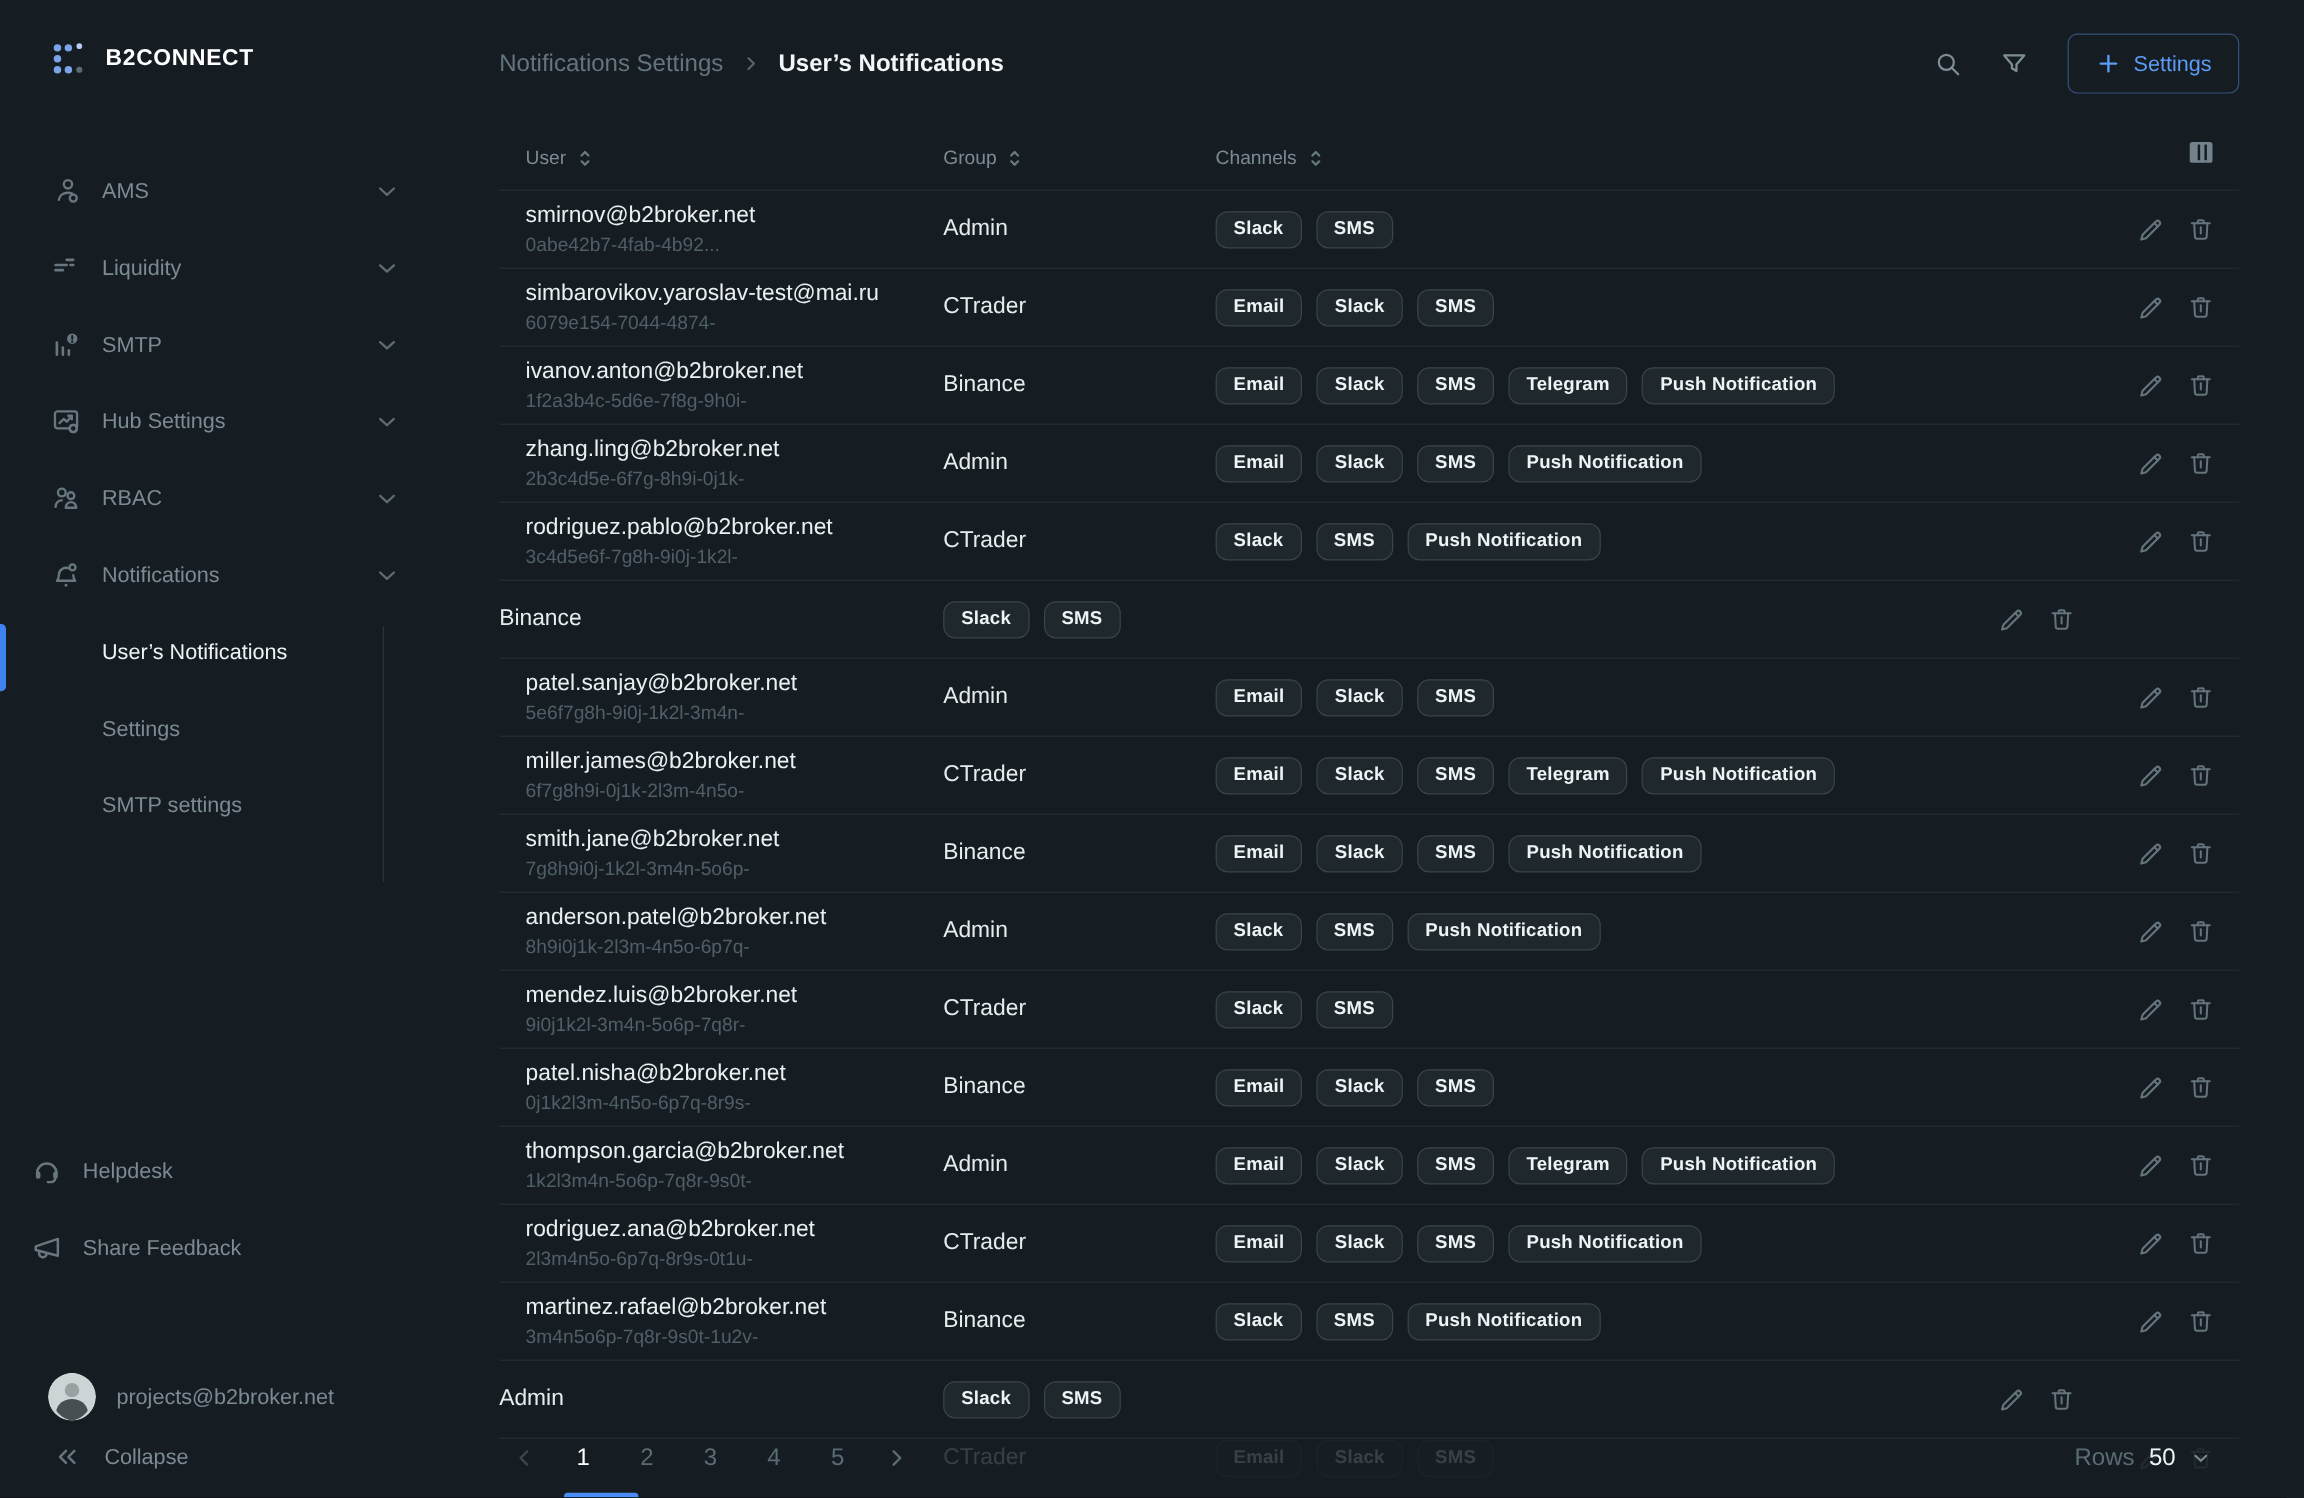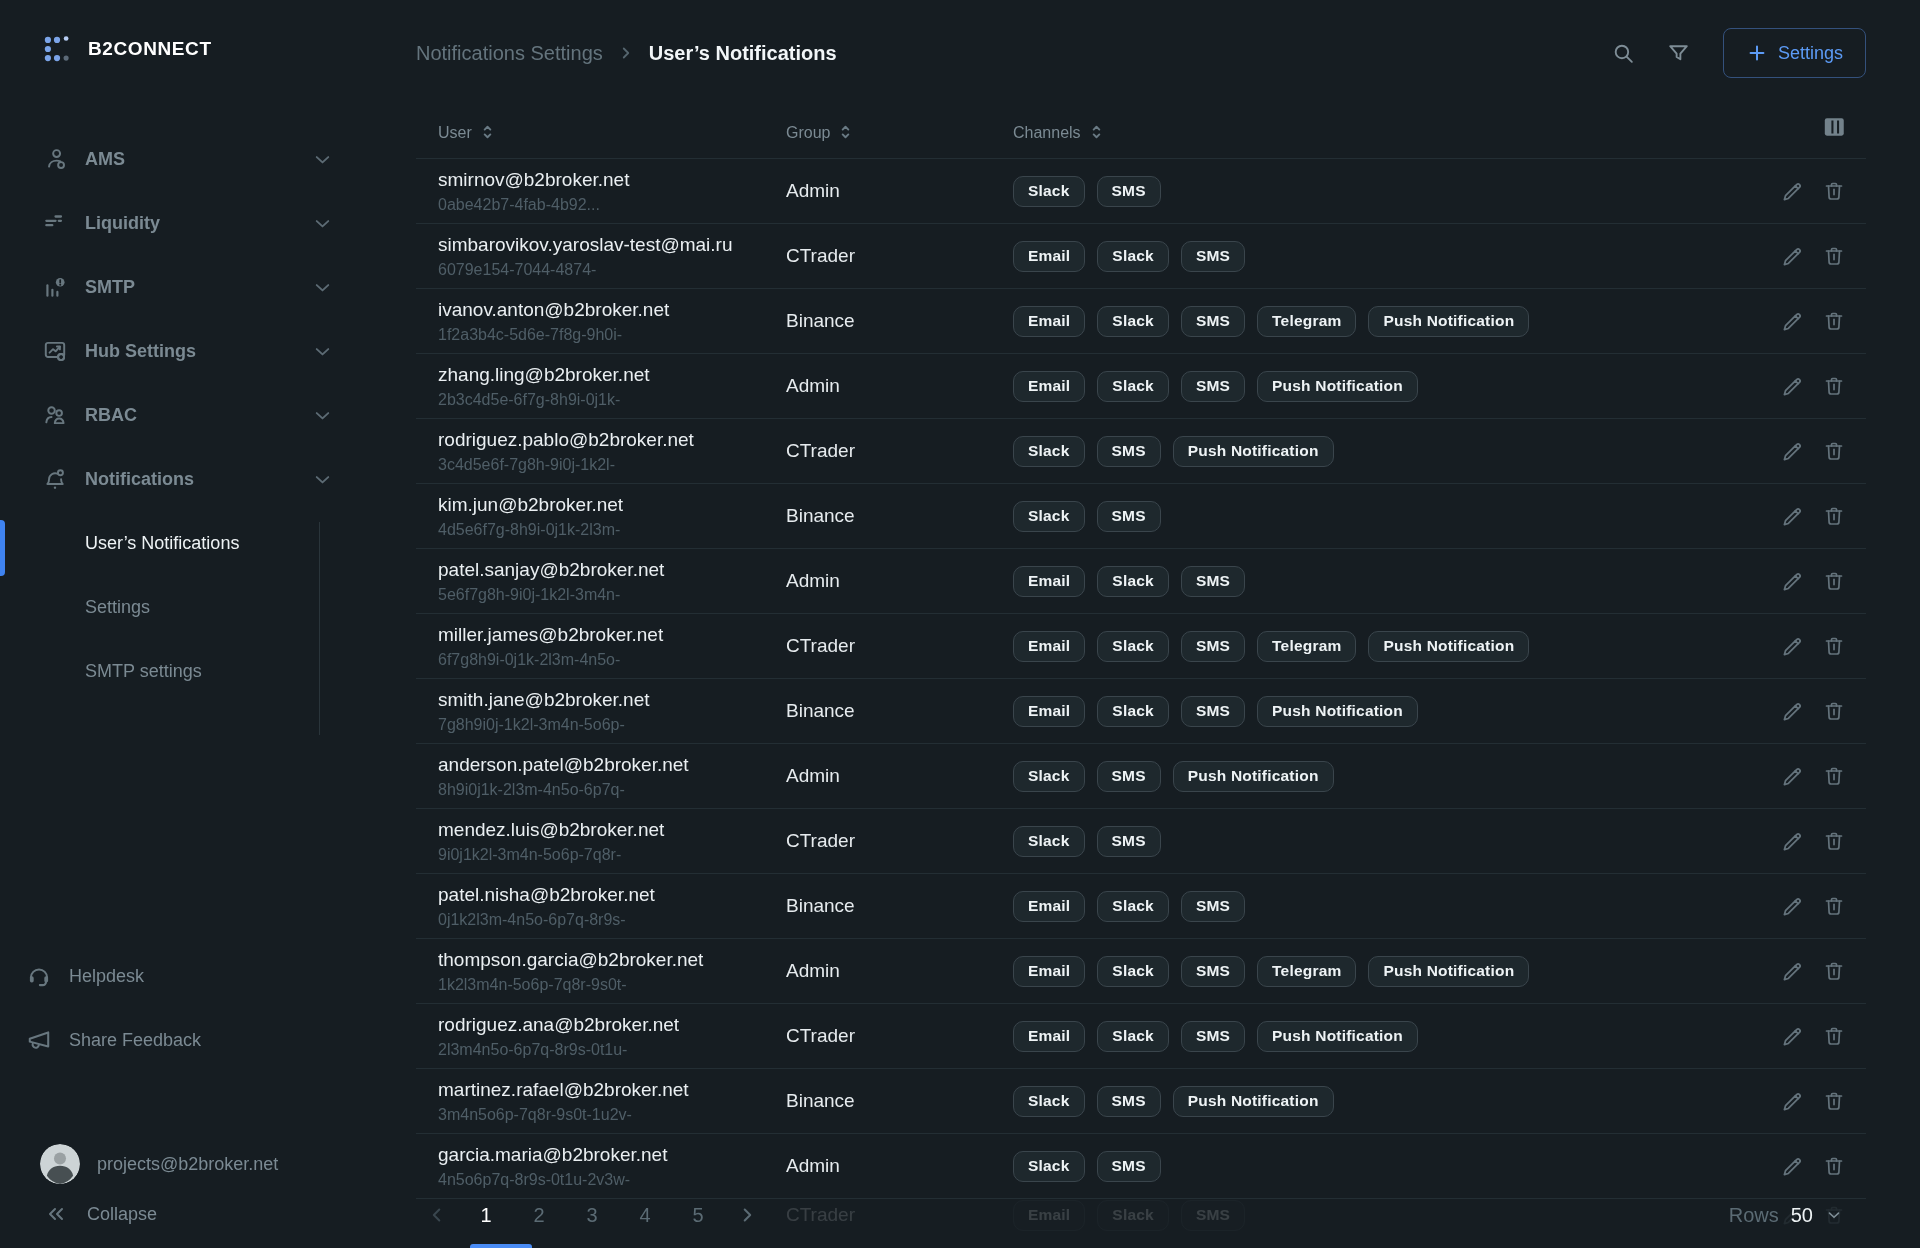--- a/index.html
+++ b/index.html
@@ -16,21 +16,21 @@
     --button-border:#34517c;
   }
   html,body{margin:0;padding:0;background:#0e1316;}
   .app{width:1920px;height:1248px;display:flex;background:var(--bg);
        font-family:"Liberation Sans",sans-serif;overflow:hidden;position:relative;}
 
   
   .sidebar{width:392px;flex:none;display:flex;flex-direction:column;position:relative;box-sizing:border-box;}
   .logo-row{height:64px;box-sizing:border-box;padding:34px 0 0 42px;display:flex;align-items:center;gap:16px;}
   .brand{font-size:19px;font-weight:700;color:#ffffff;letter-spacing:.6px;}
-  .nav{margin-top:63px;font-weight:bold;}
+  .nav{margin-top:63px;}
   .nav-item{height:64px;display:flex;align-items:center;padding:0 58px 0 42px;color:var(--text-secondary);cursor:pointer;}
   .nav-ico{width:26px;height:26px;margin-right:17px;display:flex;align-items:center;justify-content:center;color:var(--icon-gray);}
   .nav-label{font-size:18px;flex:1;}
   .chev{color:#5c6b74;display:flex;}
   .subnav{position:relative;}
   .subnav::after{content:"";position:absolute;right:72px;top:11px;height:213px;width:1px;background:#2a353b;}
   .sub-item{height:64px;display:flex;align-items:center;padding-left:85px;font-size:18px;color:var(--text-secondary);cursor:pointer;}
   .sub-item.active{color:#eef3f5;}
   .active-bar{position:absolute;left:0;top:520px;height:56px;width:5px;background:var(--accent-indicator);border-radius:0 4px 4px 0;}
   .side-spacer{flex:1;}
@@ -503,24 +503,20 @@
                   <path d="M4.5 7h15"></path>
                   <path d="M9.5 7V5.6a1.1 1.1 0 0 1 1.1-1.1h2.8a1.1 1.1 0 0 1 1.1 1.1V7"></path>
                   <path d="M6.5 7l.6 11.1a2 2 0 0 0 2 1.9h5.8a2 2 0 0 0 2-1.9L17.5 7"></path>
                   <path d="M12 10.4v5.2"></path>
                 </svg>
               </span>
             </button>
           </div>
         </div>
         <div class="row">
-          <div class="cell-user">
-            <div class="email">kim.jun@b2broker.net</div>
-            <div class="uuid">4d5e6f7g-8h9i-0j1k-2l3m-</div>
-          </div>
           <div class="group">Binance</div>
           <div class="channels">
             <span class="badge">Slack</span>
             <span class="badge">SMS</span>
           </div>
           <div class="actions">
             <button class="act-btn">
               <span style="display: flex;">
                 <svg width="25" height="25" viewBox="0 0 24 24" fill="none" stroke="currentColor" stroke-width="1.7" stroke-linecap="round" stroke-linejoin="round">
                   <path d="M14.7 6.6l2.7 2.7L8 18.7l-3.8 1.1L5.3 16z"></path>
@@ -827,24 +823,20 @@
                   <path d="M4.5 7h15"></path>
                   <path d="M9.5 7V5.6a1.1 1.1 0 0 1 1.1-1.1h2.8a1.1 1.1 0 0 1 1.1 1.1V7"></path>
                   <path d="M6.5 7l.6 11.1a2 2 0 0 0 2 1.9h5.8a2 2 0 0 0 2-1.9L17.5 7"></path>
                   <path d="M12 10.4v5.2"></path>
                 </svg>
               </span>
             </button>
           </div>
         </div>
         <div class="row">
-          <div class="cell-user">
-            <div class="email">garcia.maria@b2broker.net</div>
-            <div class="uuid">4n5o6p7q-8r9s-0t1u-2v3w-</div>
-          </div>
           <div class="group">Admin</div>
           <div class="channels">
             <span class="badge">Slack</span>
             <span class="badge">SMS</span>
           </div>
           <div class="actions">
             <button class="act-btn">
               <span style="display: flex;">
                 <svg width="25" height="25" viewBox="0 0 24 24" fill="none" stroke="currentColor" stroke-width="1.7" stroke-linecap="round" stroke-linejoin="round">
                   <path d="M14.7 6.6l2.7 2.7L8 18.7l-3.8 1.1L5.3 16z"></path>

